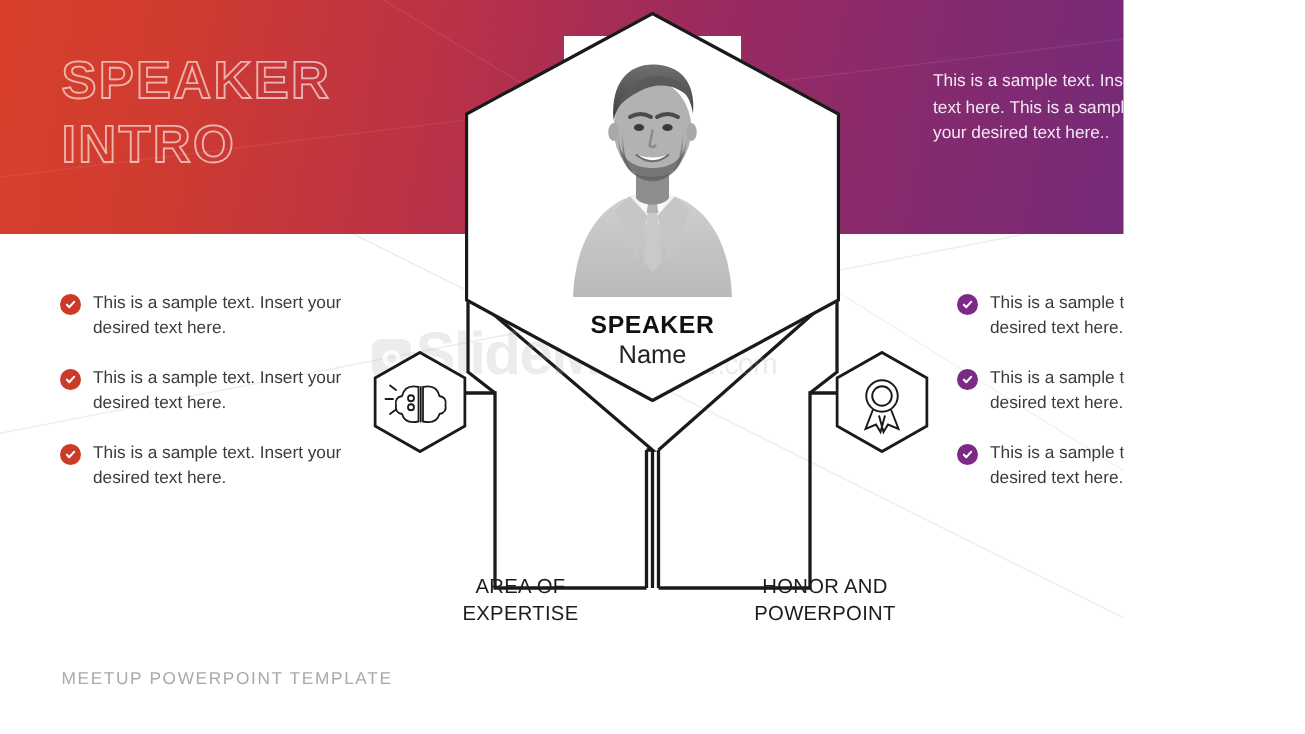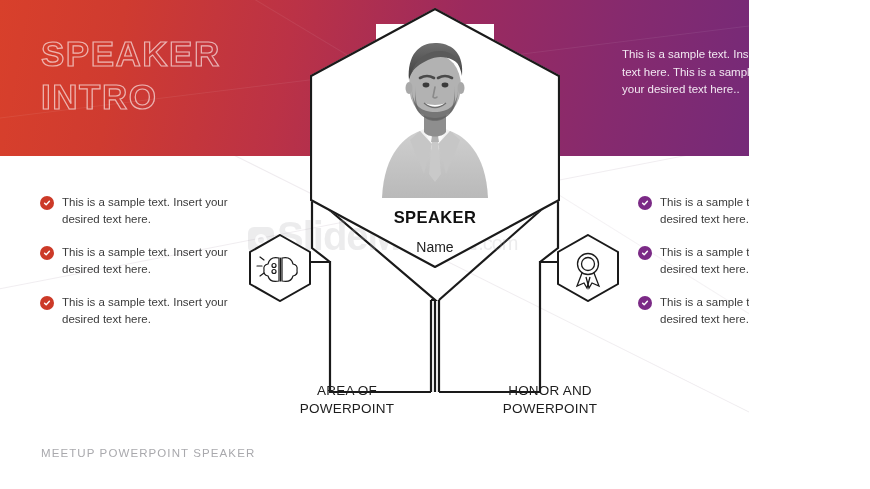--- a/index.html
+++ b/index.html
@@ -64,21 +64,21 @@
   .photo{
     position:absolute;left:50%;top:16px;transform:translateX(-50%);
     width:118px;height:174px;
     overflow:hidden;
   }
   .photo svg{display:block;}
   .speaker-name{
     position:absolute;left:0;right:0;top:200px;text-align:center;
   }
   .speaker-title{font-size:16.5px;font-weight:bold;color:#111;letter-spacing:.4px;}
-  .speaker-sub{font-size:14px;color:#222;margin-top:12px;}
+  .speaker-sub{font-size:17px;color:#222;margin-top:0;}
 
   
   .vgroup{position:absolute;left:0;top:0;width:870px;height:489px;pointer-events:none;}
 
   
   .mini-hex{position:absolute;width:62px;height:68px;}
   .mini-left{left:249px;top:234px;}
   .mini-right{left:557px;top:234px;}
 
   
@@ -253,21 +253,21 @@
       <g stroke="#1a1a1a" stroke-width="1.3" fill="none">
         <circle cx="31" cy="30" r="10.5"></circle>
         <circle cx="31" cy="30" r="6.5"></circle>
         <path d="M25,39 L20,52 L27,49 L30,54 L33,43"></path>
         <path d="M37,39 L42,52 L35,49 L32,54 L29,43"></path>
       </g>
     </svg>
   </div>
 
   <div class="caption cap-left">AREA OF
-POWERPOINT</div>
+EXPERTISE</div>
   <div class="caption cap-right">HONOR AND
 POWERPOINT</div>
 
   <div class="bullets left">
     <div class="bullet">
       <span class="chk" style="background:#cc3a28;">
         <svg width="8" height="8" viewBox="0 0 10 10">
             <path d="M2,5.2 L4,7.2 L8,2.8" stroke="#fff" stroke-width="1.8" fill="none" stroke-linecap="round" stroke-linejoin="round"></path>
           </svg>
       </span>
@@ -311,17 +311,17 @@
     <div class="bullet">
       <span class="chk" style="background:#7b2a86;">
         <svg width="8" height="8" viewBox="0 0 10 10">
             <path d="M2,5.2 L4,7.2 L8,2.8" stroke="#fff" stroke-width="1.8" fill="none" stroke-linecap="round" stroke-linejoin="round"></path>
           </svg>
       </span>
       <span class="btxt">This is a sample text. Insert your desired text here.</span>
     </div>
   </div>
 
-  <div class="footer">MEETUP POWERPOINT SPEAKER</div>
+  <div class="footer">MEETUP POWERPOINT TEMPLATE</div>
   <div class="slash"></div>
   <div class="pagenum">4</div>
 
 </div>
 
 </body></html>

